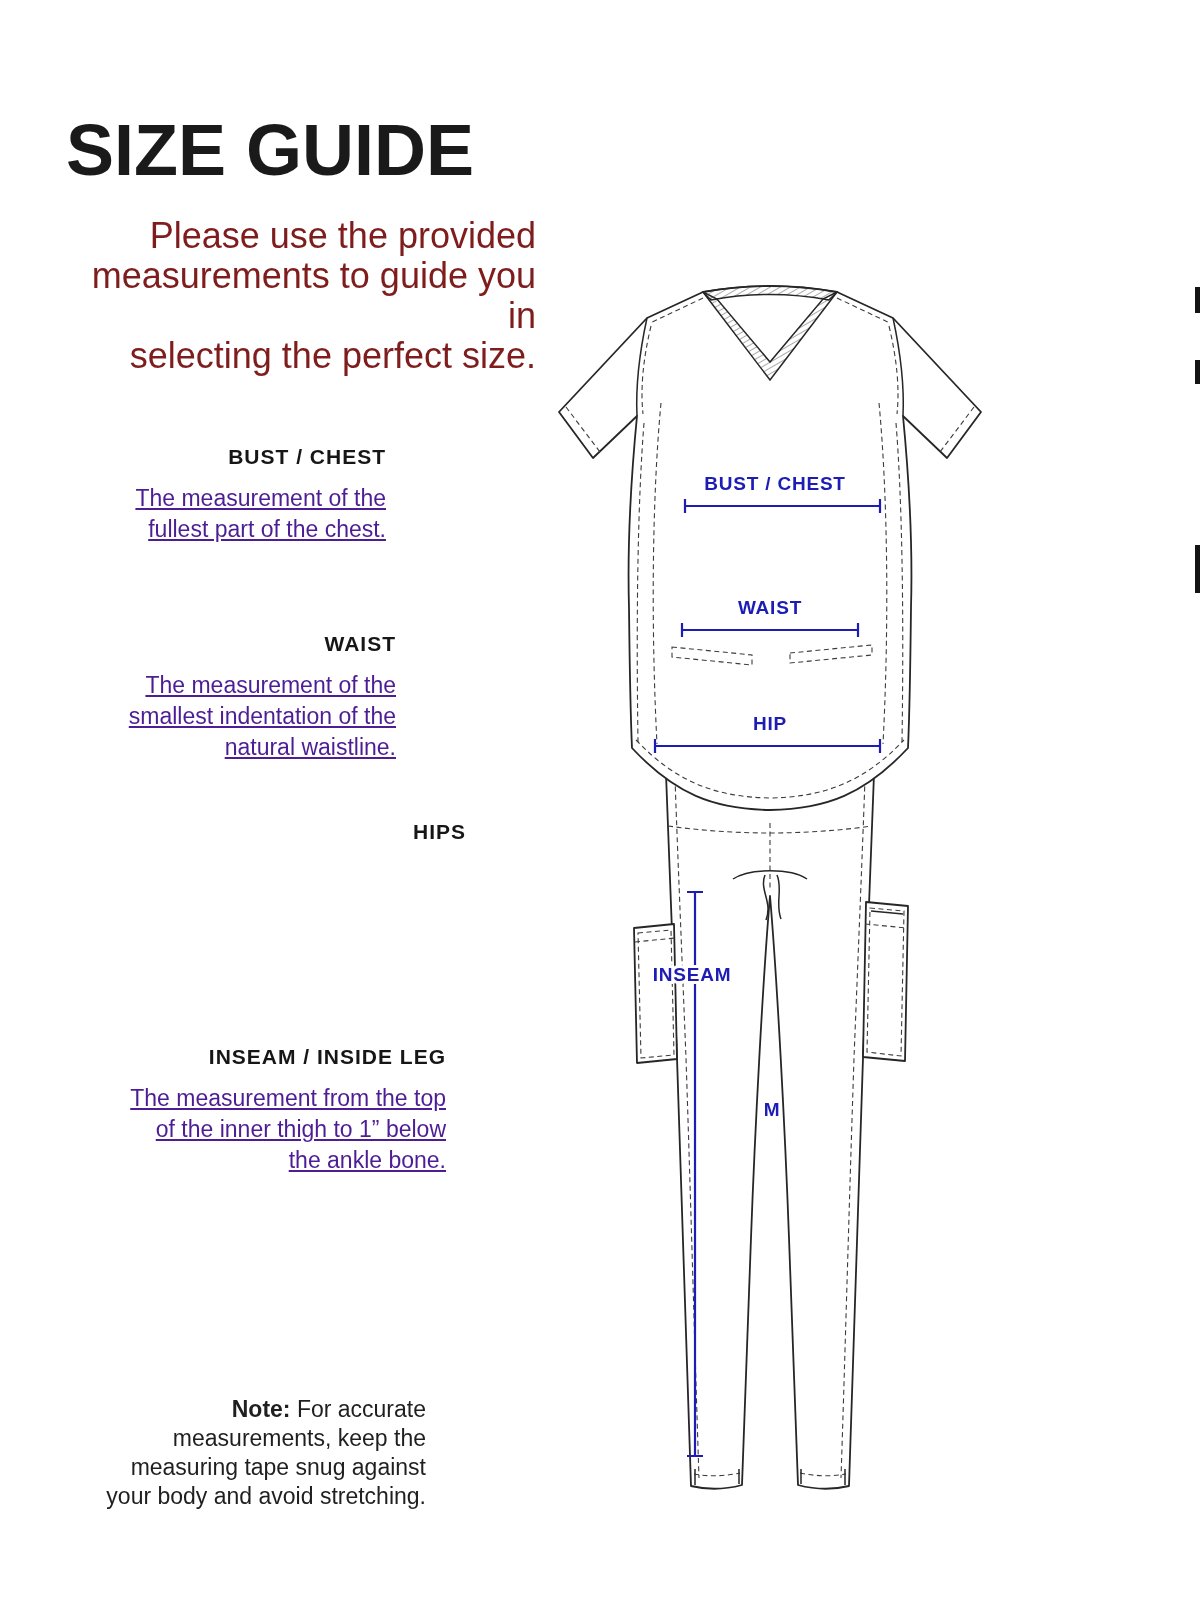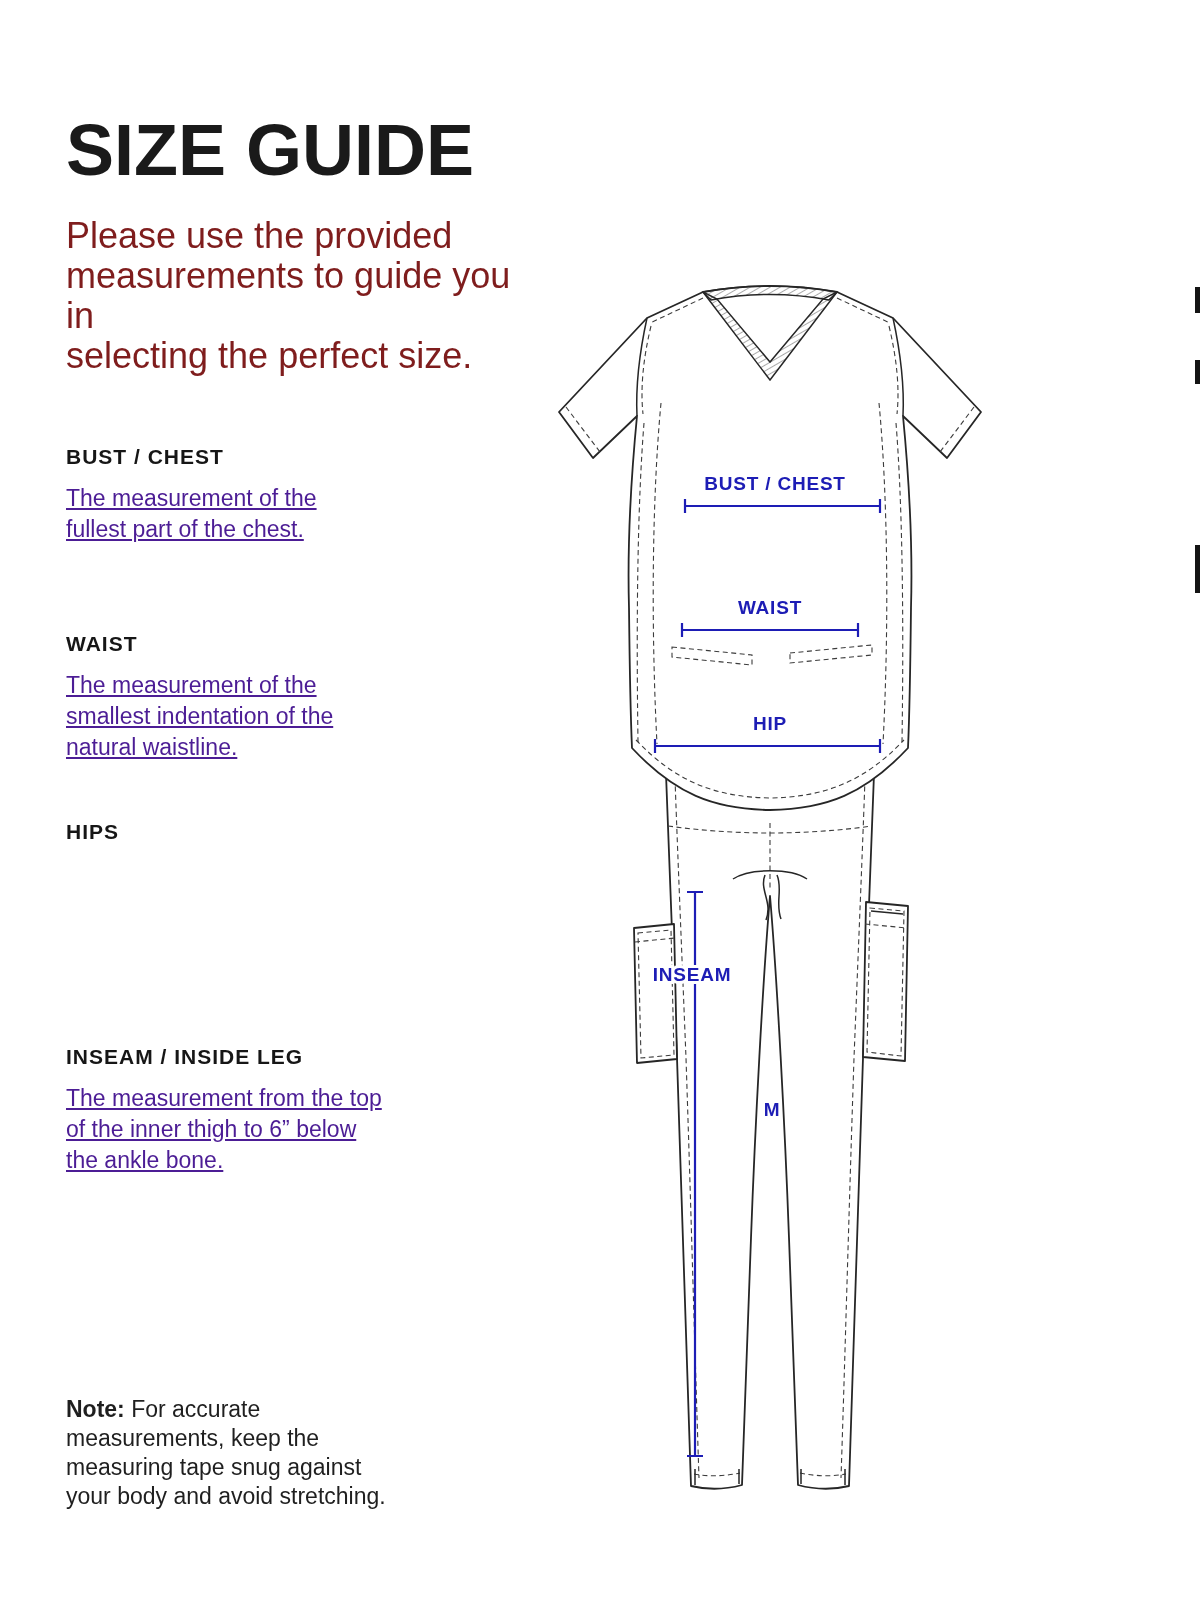--- a/index.html
+++ b/index.html
@@ -1,18 +1,18 @@
 <!DOCTYPE html>
 <html><head>
 <meta charset="utf-8">
 <style>
   html,body { margin:0; padding:0; background:#ffffff; }
   .page {
     position:relative; width:1200px; height:1576px; background:#ffffff;
-    font-family:"Liberation Sans", sans-serif; color:#1d1d1d; overflow:hidden;
+    font-family:"Liberation Sans", sans-serif; color:#1d1d1d; overflow:hidden;text-align:right;
   }
   .title {
     position:absolute; left:66px; top:66px;
     font-size:72px; font-weight:700; letter-spacing:0px; line-height:1;
     color:#1a1a1a;
   }
   .intro {
     position:absolute; left:66px; top:180px; width:470px;
     font-size:36px; line-height:40px; white-space:pre-line; color:#7f1d1d;
   }
@@ -75,21 +75,21 @@
 natural waistline.</p>
   </div>
 
   <div class="section sec-hips">
     <h3>HIPS</h3>
   </div>
 
   <div class="section sec-inseam">
     <h3>INSEAM / INSIDE LEG</h3>
     <p>The measurement from the top
-of the inner thigh to 6” below
+of the inner thigh to 1” below
 the ankle bone.</p>
   </div>
 
   <p class="note"><b>Note:</b> <span>For accurate
 measurements, keep the
 measuring tape snug against
 your body and avoid stretching.</span></p>
 
   <div class="diagram">
     <svg viewBox="0 0 470 1280" width="470" height="1280">

